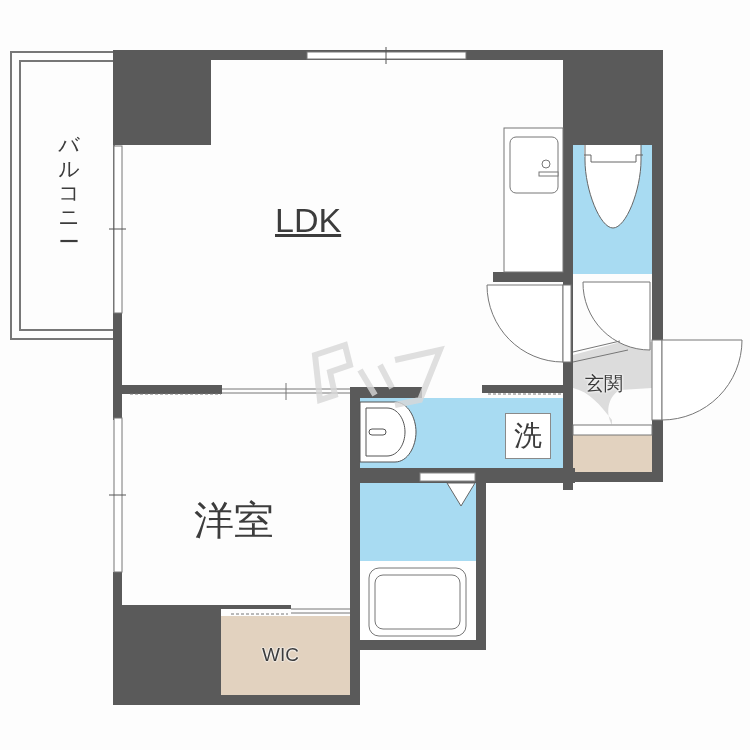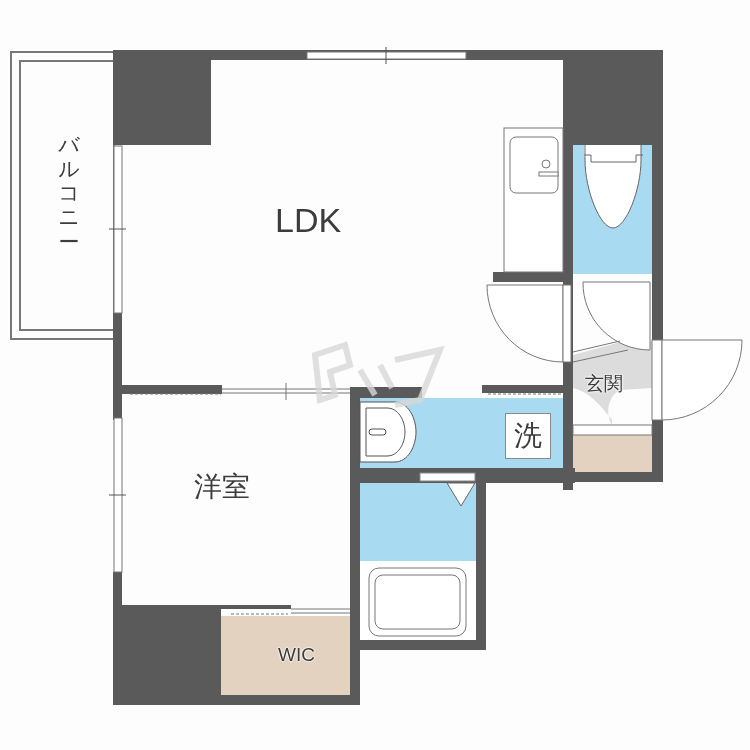--- a/index.html
+++ b/index.html
@@ -1,28 +1,28 @@
 <!DOCTYPE html>
 <html><head>
 <meta charset="utf-8">
 <style>
   html, body { margin:0; padding:0; background:#fdfdfd; }
   body { width:750px; height:750px; position:relative; overflow:hidden;
          font-family:"DejaVu Sans", sans-serif; }
   svg { position:absolute; left:0; top:0; }
   .lbl { position:absolute; color:#3c3c3c; line-height:1; white-space:nowrap; }
-  .lbl-ldk { left:275px; top:203px; font-family:"Liberation Sans", sans-serif; font-size:34px; }
-  .lbl-yoshitsu { left:194px; top:473px; font-size:28px; }
+  .lbl-ldk { left:275px; top:203px; font-family:"Liberation Sans", sans-serif; font-size:34px;text-decoration:underline; }
+  .lbl-yoshitsu { left:194px; top:500px; font-size:40px; }
   .lbl-balcony { left:56px; top:133px; width:26px; font-size:21px; line-height:1.15; text-align:center;
                  white-space:normal; word-break:break-all; }
   .lbl-genkan { left:585px; top:376px; font-size:19px; text-shadow:0 0 3px #fff,0 0 3px #fff;font-family:Liberation Mono, monospace; }
   .lbl-wash { left:505px; top:413px; width:46px; height:46px; background:#fff; border:1px solid #8a8a8a;
               display:flex; align-items:center; justify-content:center; font-size:28px; box-sizing:border-box; }
   .lbl-wic { left:262px; top:645px; font-family:"Liberation Sans", sans-serif; font-size:19px;
-             text-shadow:0 0 2px #fff,0 0 2px #fff,0 0 2px #fff;margin-left:16px; }
+             text-shadow:0 0 2px #fff,0 0 2px #fff,0 0 2px #fff; }
 </style>
 </head>
 <body>
 
 <svg width="750" height="750" viewBox="0 0 750 750">
 
   <g>
     <rect x="11" y="52" width="103" height="287" fill="none" stroke="#777" stroke-width="2"></rect>
     <rect x="20" y="61" width="94" height="269" fill="none" stroke="#777" stroke-width="2"></rect>
   </g>

